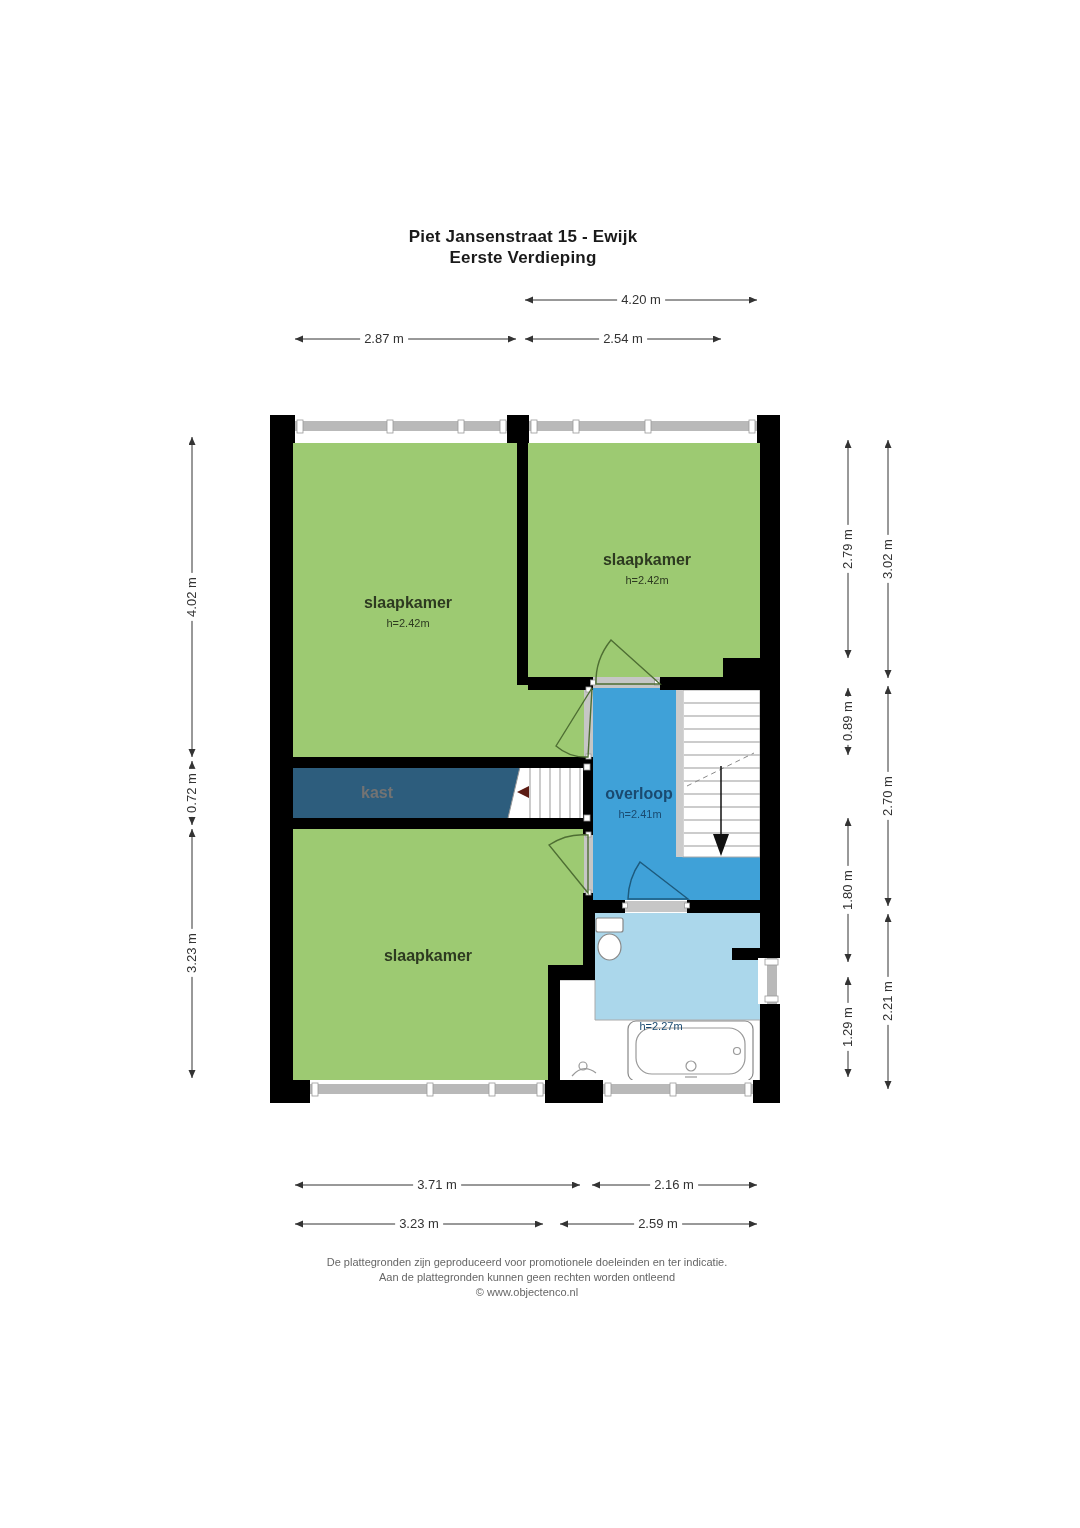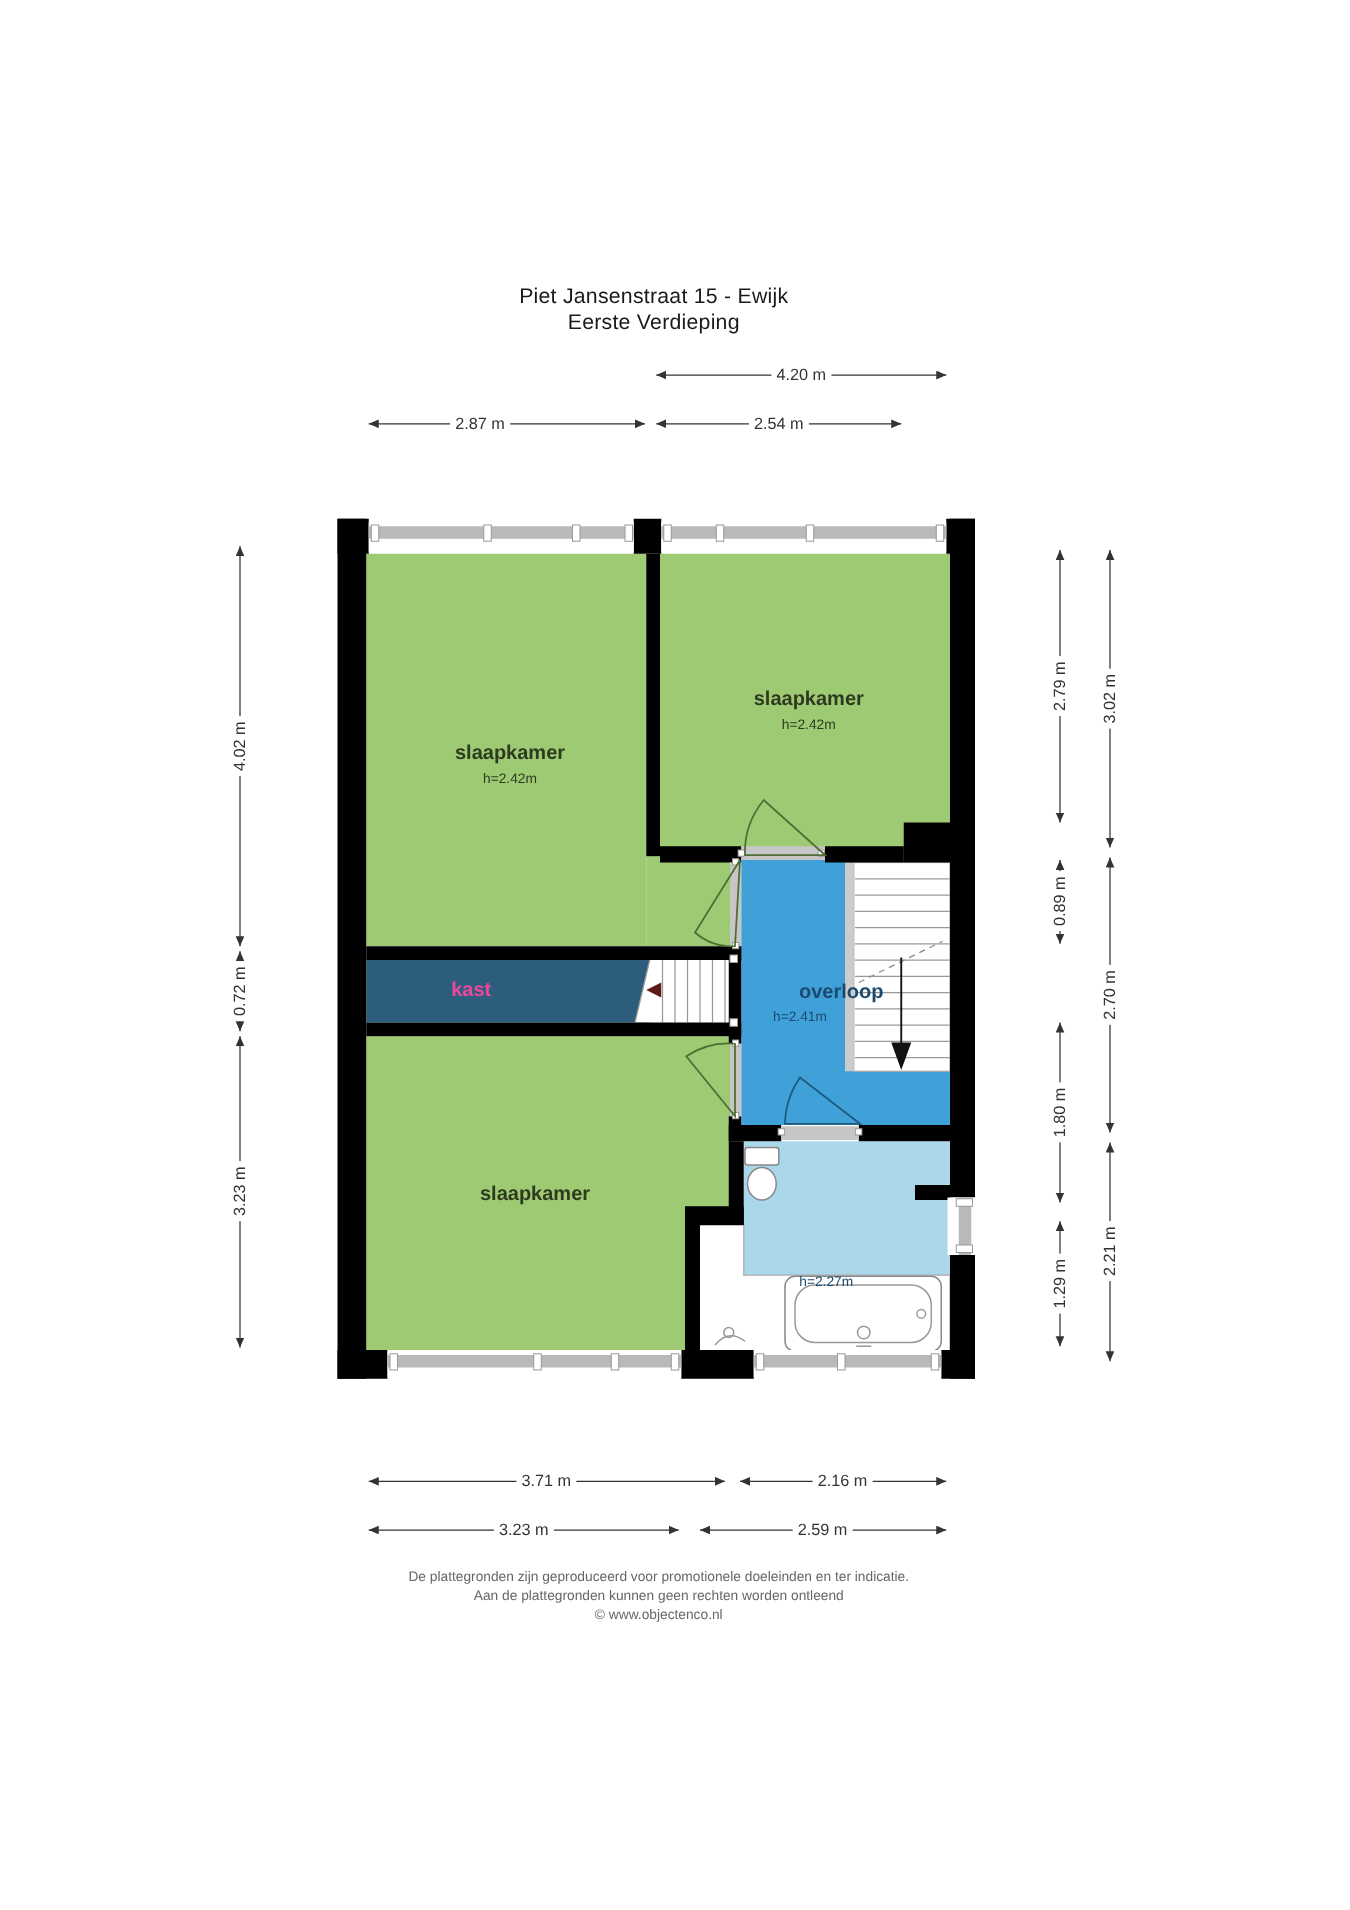--- a/index.html
+++ b/index.html
@@ -5,32 +5,32 @@
   html,body{margin:0;padding:0;background:#fff;}
   .page{
     position:relative;
     width:1080px;height:1528px;
     background:#fff;
     font-family:"Liberation Sans", sans-serif;
     overflow:hidden;
   }
   .title{
     position:absolute;left:523px;transform:translate(-50%,-50%);
-    font-size:17px;font-weight:normal;color:#1a1a1a;white-space:nowrap;letter-spacing:.2px;
+    font-size:17px;font-weight:bold;color:#1a1a1a;white-space:nowrap;letter-spacing:.2px;
   }
   .room-label{
     position:absolute;transform:translate(-50%,-50%);
     font-size:16px;font-weight:bold;color:var(--label-dark,#2d3a20);white-space:nowrap;
   }
   .room-sub{
     position:absolute;transform:translate(-50%,-50%);
     font-size:11px;font-weight:normal;color:var(--label-dark,#2d3a20);white-space:nowrap;
   }
   .blue-text{color:var(--label-blue,#1a4a70);}
-  .white-text{color:#ec4899;}
+  .white-text{color:#737373;}
   .dim{
     position:absolute;transform:translate(-50%,-50%);
     font-size:13px;color:var(--dimension,#333);background:#fff;
     padding:0 4px;white-space:nowrap;line-height:1.1;
   }
   .dim.v{transform:translate(-50%,-50%) rotate(-90deg);}
   .footer-line{
     position:absolute;left:527px;transform:translate(-50%,-50%);
     font-size:11px;color:var(--footer-text,#666);white-space:nowrap;
   }
@@ -223,21 +223,21 @@
       <line class="dimline" x1="560" y1="1224" x2="757" y2="1224" marker-start="url(#ml)" marker-end="url(#mr)"></line>
     </g>
   </svg>
 
   <div class="room-label" style="left:408px;top:603px">slaapkamer</div>
   <div class="room-sub" style="left:408px;top:623px">h=2.42m</div>
   <div class="room-label" style="left:647px;top:560px">slaapkamer</div>
   <div class="room-sub" style="left:647px;top:580px">h=2.42m</div>
   <div class="room-label" style="left:428px;top:956px">slaapkamer</div>
   <div class="room-label white-text" style="left:377px;top:793px">kast</div>
-  <div class="room-label blue-text" style="left:673px;top:794px">overloop</div>
+  <div class="room-label blue-text" style="left:639px;top:794px">overloop</div>
   <div class="room-sub blue-text" style="left:640px;top:814px">h=2.41m</div>
   <div class="room-sub blue-text" style="left:661px;top:1026px">h=2.27m</div>
 
   <div class="dim" style="left:641px;top:300px">4.20 m</div>
   <div class="dim" style="left:384px;top:339px">2.87 m</div>
   <div class="dim" style="left:623px;top:339px">2.54 m</div>
   <div class="dim v" style="left:192px;top:597px">4.02 m</div>
   <div class="dim v" style="left:192px;top:793px">0.72 m</div>
   <div class="dim v" style="left:192px;top:953px">3.23 m</div>
   <div class="dim v" style="left:848px;top:549px">2.79 m</div>

